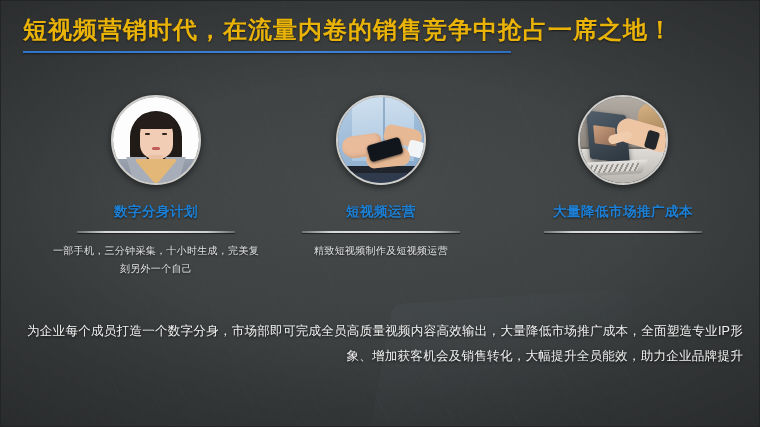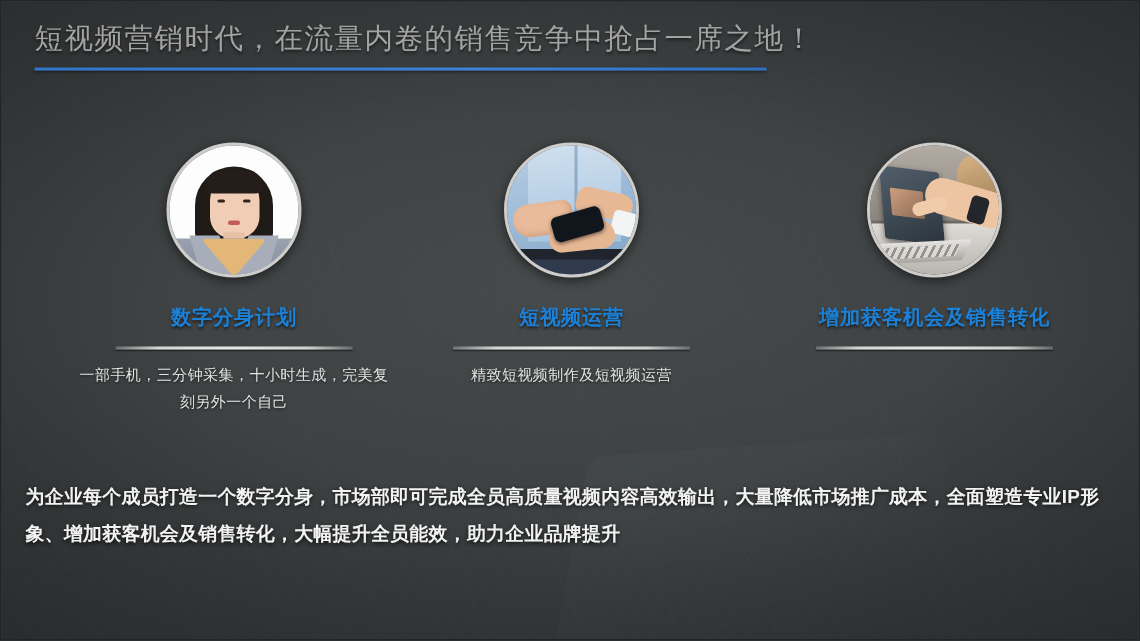--- a/index.html
+++ b/index.html
@@ -70,24 +70,24 @@
   }
 
   
   .title-wrap {
     position: absolute;
     left: 22px;
     top: 15px;
     width: 700px;
   }
   .title {
-    font-size: 19px;
-    font-weight: normal;
+    font-size: 24px;
+    font-weight: bold;
     letter-spacing: 1px;
-    color: #a3a3a3;
+    color: #eab308;
     line-height: 1.2;
     text-shadow: 0 1px 2px rgba(0,0,0,0.55);
     white-space: nowrap;
   }
   .title-rule {
     margin-top: 6px;
     width: 488px;
     height: 2px;
     background: linear-gradient(to right, #2f76c8 0%, #3b82d8 60%, #2e6ec0 100%);
     box-shadow: 0 1px 2px rgba(0,0,0,0.5);
@@ -316,23 +316,23 @@
     letter-spacing: 0.3px;
     text-shadow: 0 1px 2px rgba(0,0,0,0.6);
   }
 
   
   .footer {
     position: absolute;
     left: 16px;
     right: 16px;
     top: 318px;
-    text-align: left;
+    text-align: right;
     font-size: 12.6px;
-    font-weight: bold;
+    font-weight: normal;
     line-height: 2.0;
     color: #f2f2f2;
     letter-spacing: 0.2px;
     text-shadow: 0 1px 3px rgba(0,0,0,0.75);
   }
 </style>
 </head>
 <body>
 
 <div class="slide">
@@ -401,21 +401,21 @@
           <div class="screen">
             <div class="screen-img"></div>
           </div>
           <div class="base"></div>
           <div class="keys"></div>
           <div class="arm"></div>
           <div class="watch"></div>
           <div class="finger"></div>
         </div>
       </div>
-      <div class="col-heading">增加获客机会及销售转化</div>
+      <div class="col-heading">大量降低市场推广成本</div>
       <div class="col-rule"></div>
     </div>
 
   </div>
 
   <div class="footer">为企业每个成员打造一个数字分身，市场部即可完成全员高质量视频内容高效输出，大量降低市场推广成本，全面塑造专业IP形象、增加获客机会及销售转化，大幅提升全员能效，助力企业品牌提升</div>
 
 </div>
 
 </body></html>

